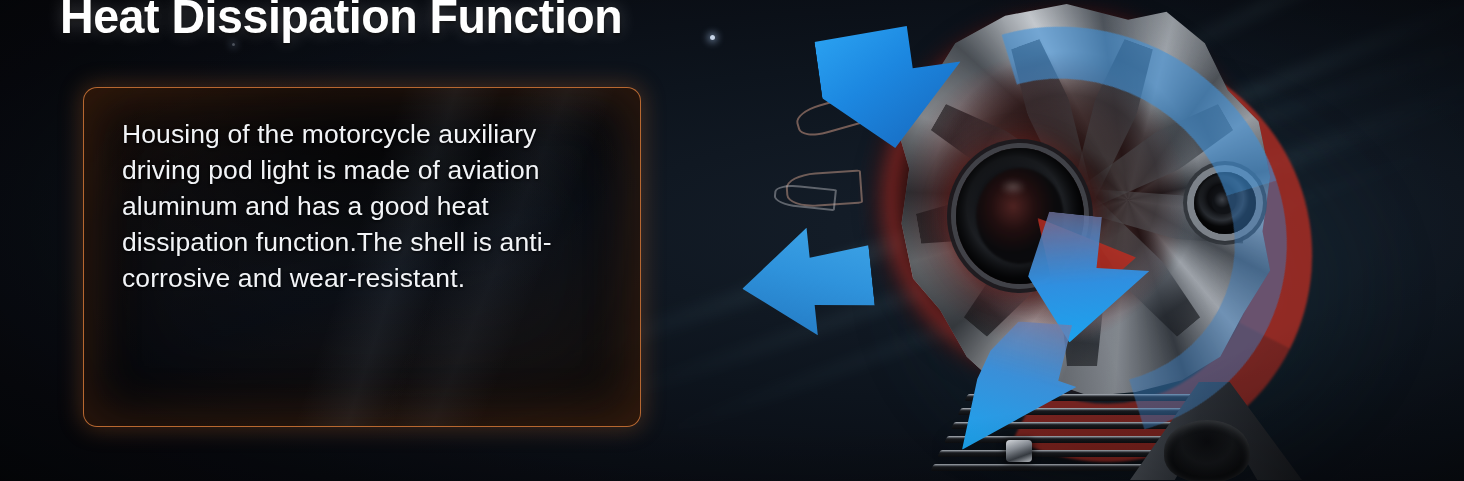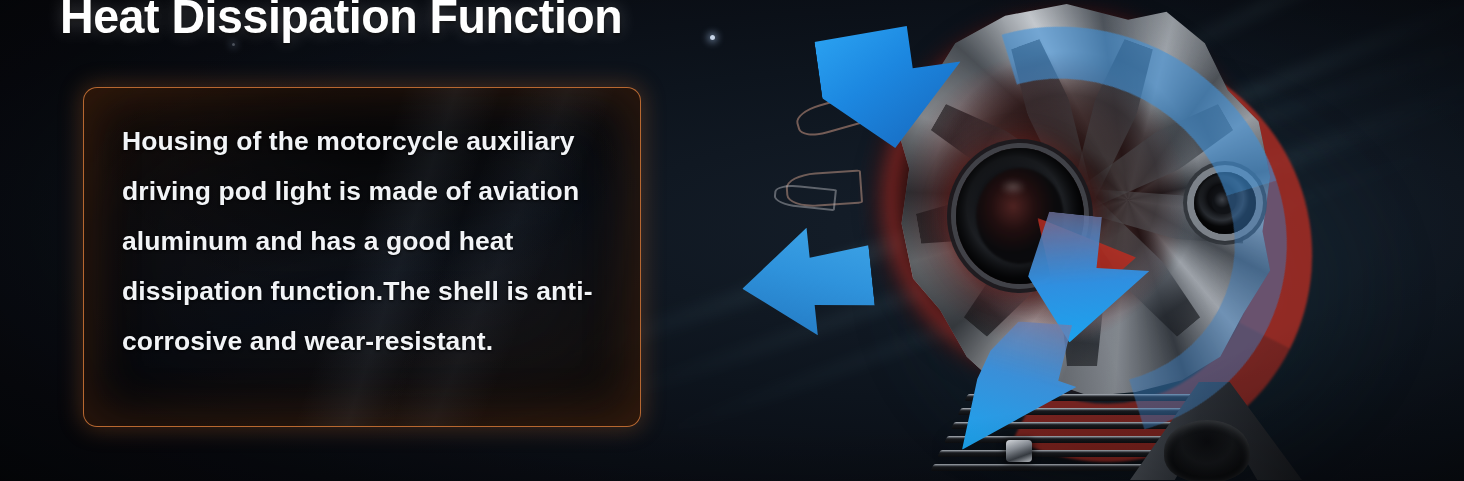--- a/index.html
+++ b/index.html
@@ -92,25 +92,24 @@
       linear-gradient(108deg, rgba(255,255,255,0) 48%, rgba(180,205,230,.07) 56%, rgba(255,255,255,0) 63%),
       linear-gradient(112deg, rgba(255,255,255,0) 62%, rgba(175,200,225,.055) 70%, rgba(255,255,255,0) 77%),
       radial-gradient(70% 60% at 50% 20%, rgba(0,0,0,.55) 0%, rgba(0,0,0,0) 70%);
   }
   .panel-text{
     position:absolute;
     left:38px; top:28px;
     width:486px;
     color:#f2f4f7;
     font-size:26.5px;
-    line-height:50px;
+    line-height:36px;
     font-family:"Liberation Sans", sans-serif;
     text-shadow:0 1px 3px rgba(0,0,0,.85);
     letter-spacing:.1px;
-    font-weight:bold;
   }
 
   
   .product{
     position:absolute;
     left:760px; top:-10px;
     width:704px; height:491px;
   }
 
   

